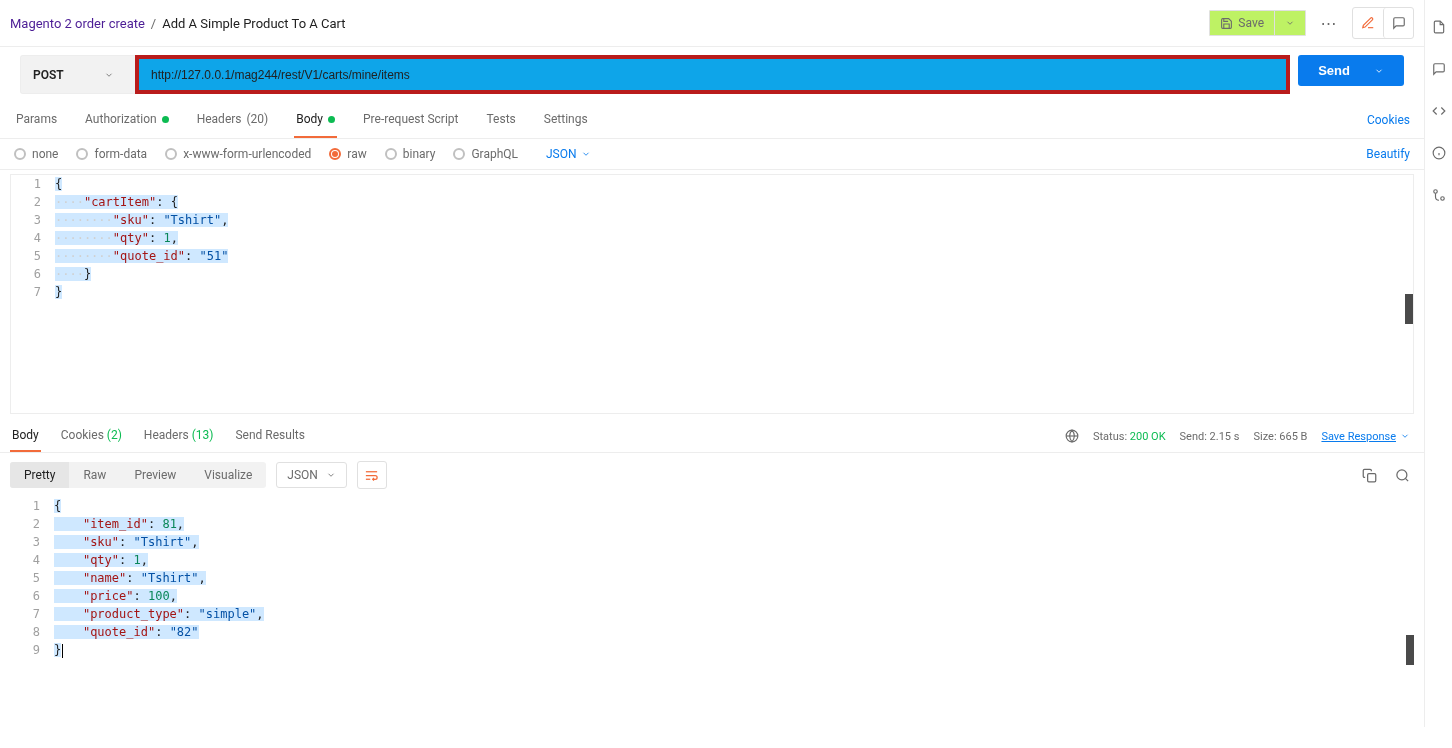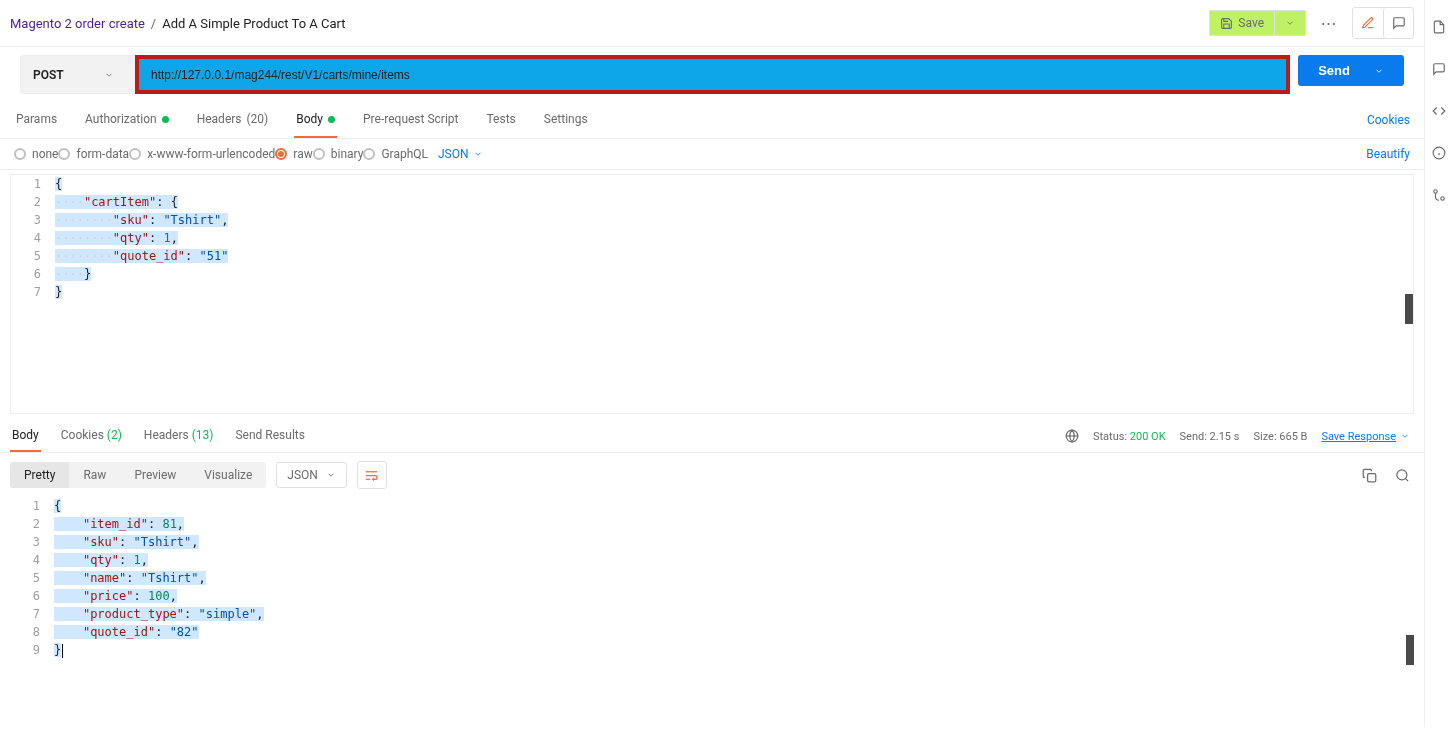--- a/index.html
+++ b/index.html
@@ -30,21 +30,21 @@
 
 .tabs-row { display: flex; align-items: center; justify-content: space-between; padding: 0 14px; border-bottom: 1px solid #ededed; }
 .tabs { display: flex; gap: 24px; }
 .tab { padding: 10px 2px; font-size: 12px; color: #6b6b6b; cursor: pointer; display: flex; align-items: center; gap: 5px; border-bottom: 2px solid transparent; }
 .tab.active { color: #212121; border-bottom-color: #f26b3a; }
 .dot-green { width: 7px; height: 7px; border-radius: 50%; background: #0cbb52; display: inline-block; }
 .tab .count { color: #6b6b6b; }
 .cookies-link { color: #097bed; font-size: 12px; cursor: pointer; }
 
 .body-sub-row { display: flex; align-items: center; justify-content: space-between; padding: 8px 14px; border-bottom: 1px solid #ededed; }
-.radio-group { display: flex; align-items: center; }
+.radio-group { display: flex; gap: 18px; align-items: center; }
 .radio-item { display: flex; align-items: center; gap: 6px; font-size: 12px; color: #6b6b6b; cursor: pointer; }
 .radio-circle { width: 12px; height: 12px; border-radius: 50%; border: 2px solid #c0c0c0; display: inline-block; position: relative; }
 .radio-circle.selected { border-color: #f26b3a; }
 .radio-circle.selected::after { content: ""; position: absolute; width: 6px; height: 6px; background: #f26b3a; border-radius: 50%; top: 1px; left: 1px; }
 .json-dd { color: #097bed; font-size: 12px; margin-left: 10px; cursor: pointer; display: flex; align-items: center; gap: 4px; }
 .beautify-link { color: #097bed; font-size: 12px; cursor: pointer; }
 
 .code-area { border: 1px solid #ededed; margin: 4px 10px 0; height: 240px; overflow: auto; font-family: "SFMono-Regular", Consolas, Monaco, monospace; font-size: 12px; position: relative; }
 .code-area .drag-handle { position: absolute; right: 0; top: 50%; width: 8px; height: 30px; background: #4a4a4a; cursor: ns-resize; }
 .code-line { display: flex; line-height: 18px; }

